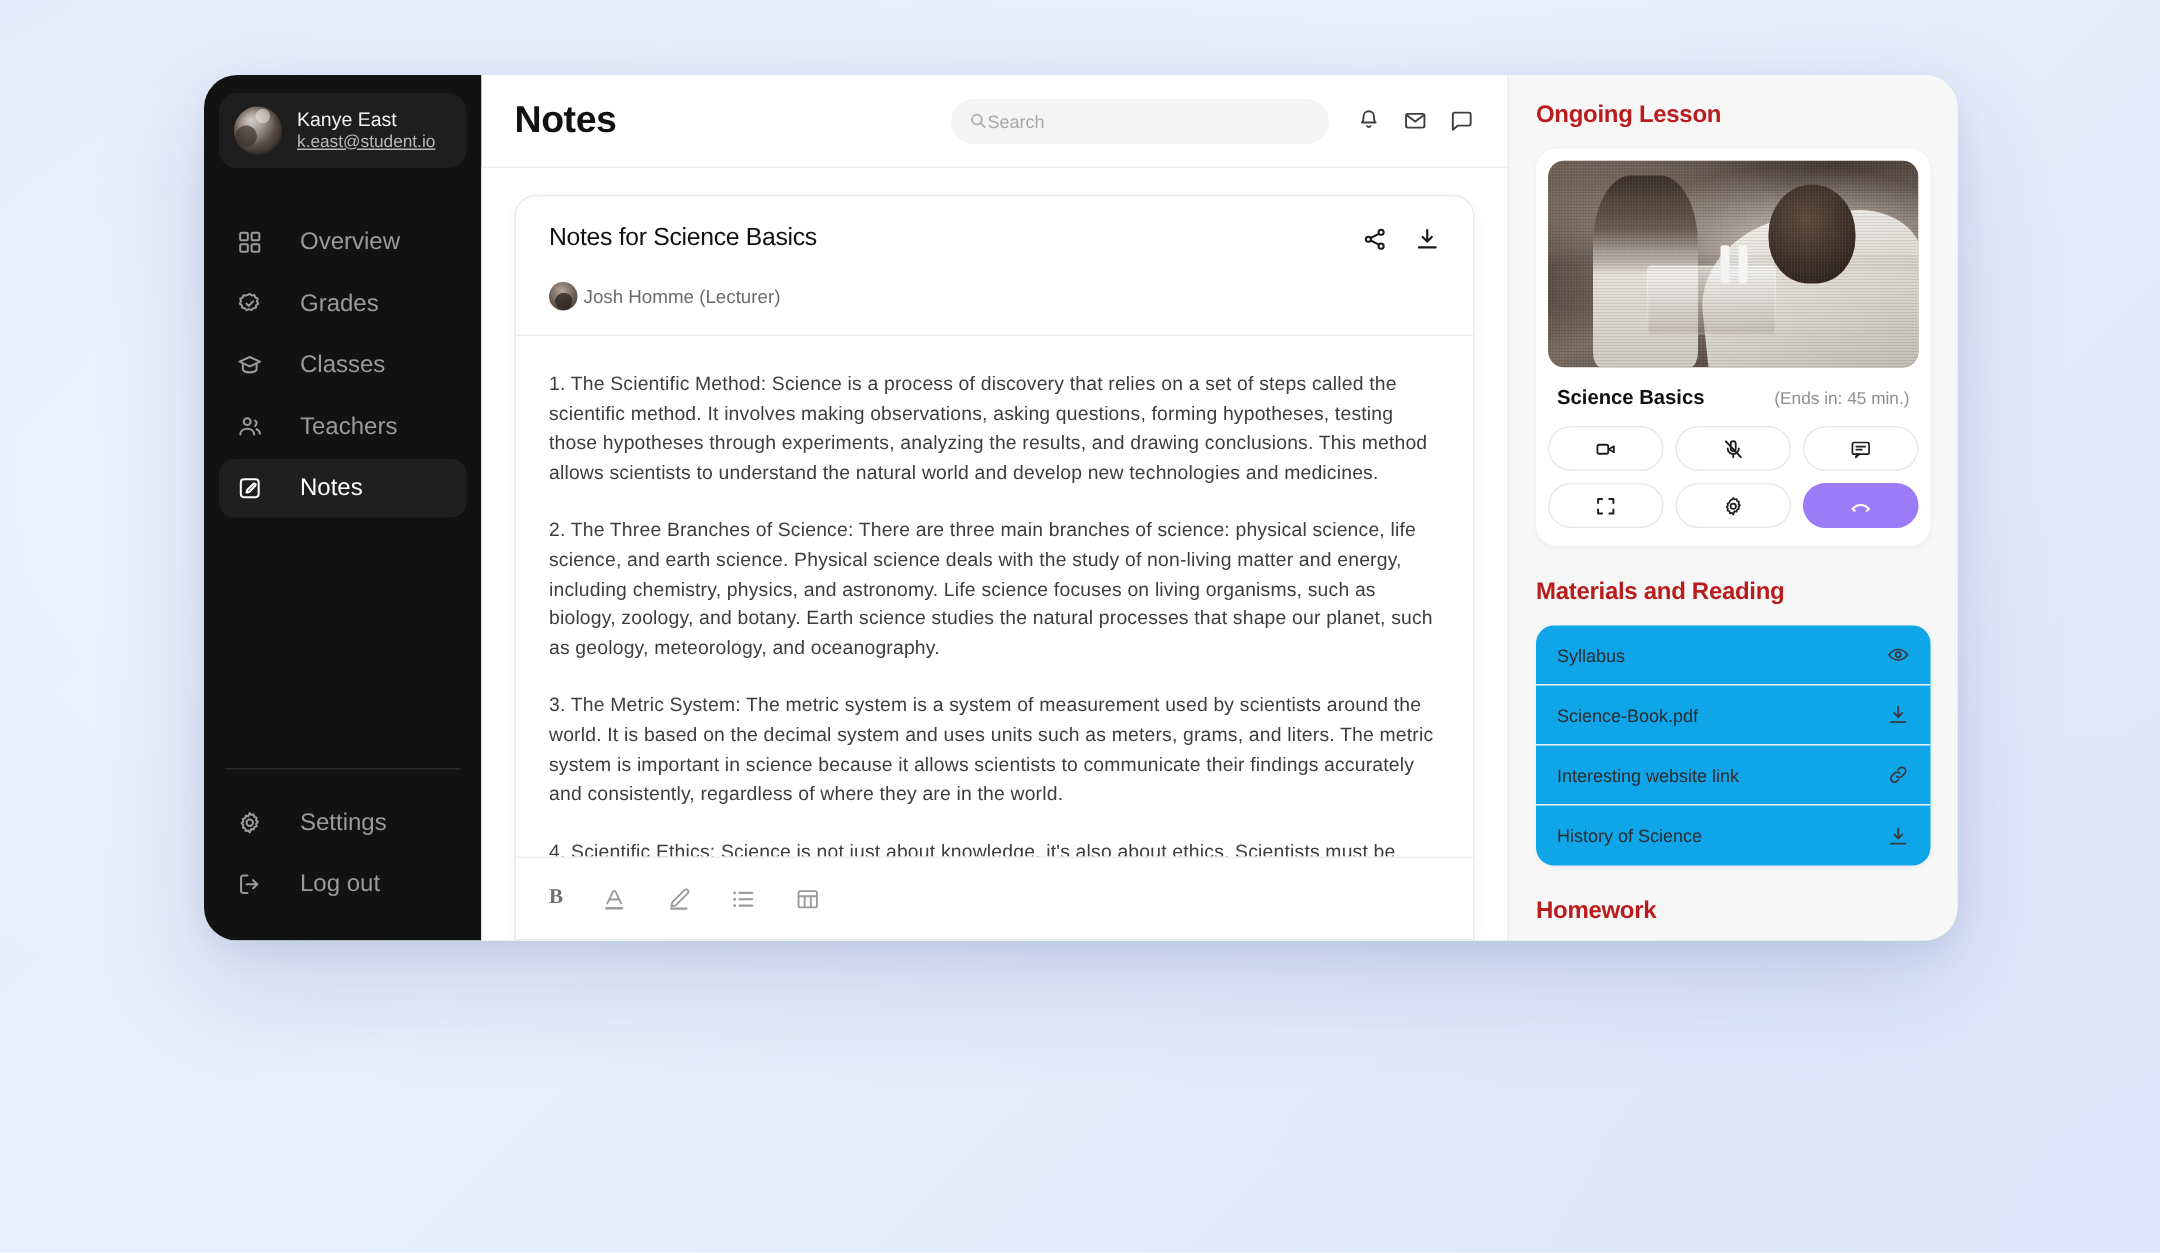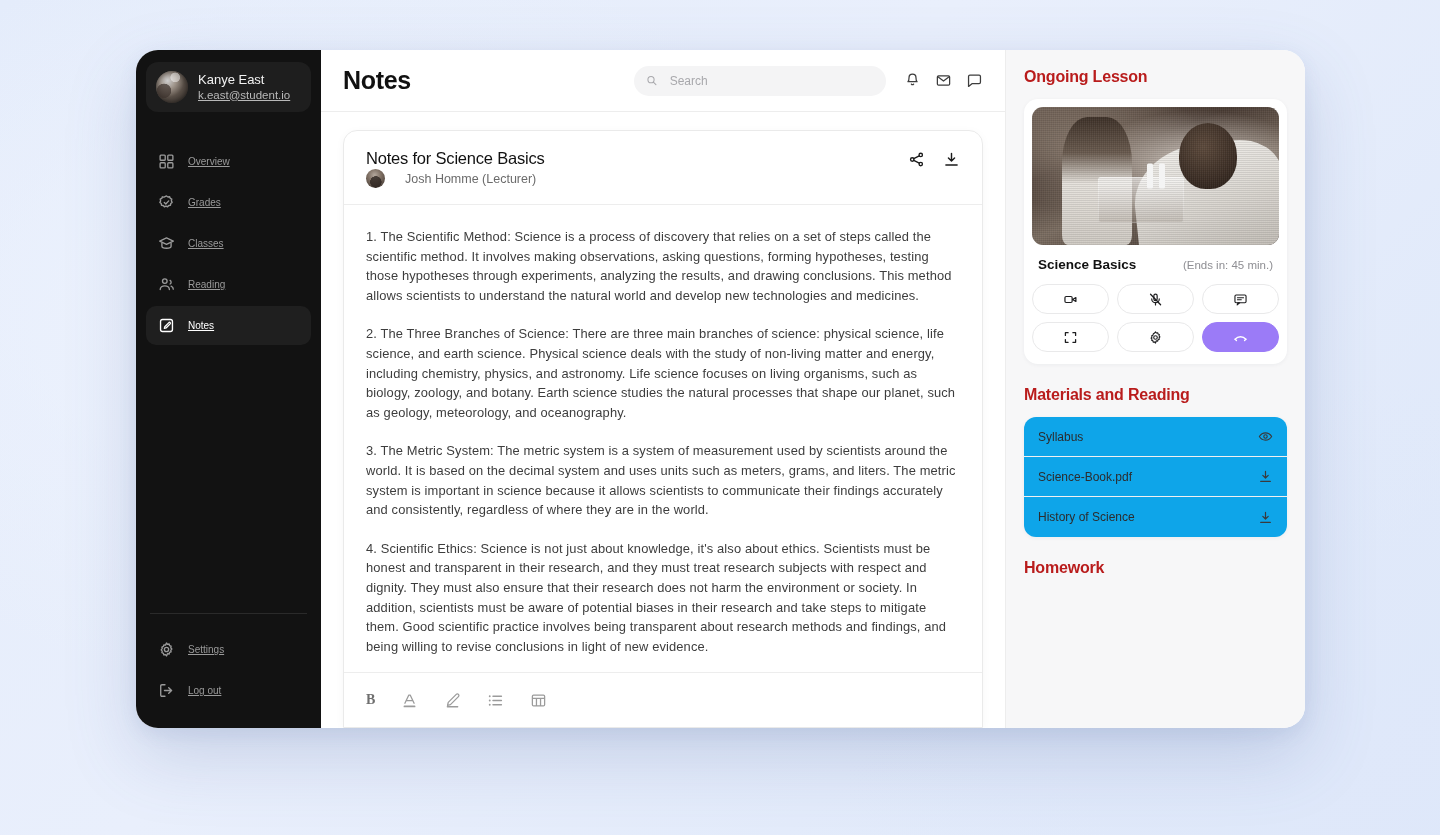--- a/index.html
+++ b/index.html
@@ -15,21 +15,21 @@
       radial-gradient(ellipse 900px 620px at 22% 38%, #eef3fd 0%, rgba(238,243,253,0) 62%),
       radial-gradient(ellipse 760px 560px at 92% 88%, #dfe8fa 0%, rgba(223,232,250,0) 64%),
       linear-gradient(135deg, #e4ecfb 0%, #e9effc 42%, #dde7f9 100%);
     position: relative;
   }
 
   
   #app-window {
     position: absolute;
     left: 136px; top: 50px;
-    width: 1169px; height: 678px;
+    width: 1169px; height: 577px;
     border-radius: 22px;
     background: #ffffff;
     box-shadow: 0 28px 70px rgba(80,105,160,0.22), 0 6px 18px rgba(80,105,160,0.10);
     display: flex;
     overflow: hidden;
   }
 
   
   #sidebar {
     width: 185px;
@@ -67,28 +67,27 @@
     color: #f2f2f2; font-size: 13px; font-weight: 500; line-height: 16px;
     white-space: nowrap;
   }
   .profile-email {
     color: #b9b9b9; font-size: 11.5px; line-height: 15px;
     text-decoration: underline; white-space: nowrap;
   }
 
   .nav { display: flex; flex-direction: column; gap: 2px; }
   .nav-item {
-    display: flex; align-items: center; gap: 13px;
+    display: flex; align-items: center; gap: 25px;
     height: 39px;
     padding: 0 12px;
     border-radius: 10px;
     color: #9a9a9a;
-    font-size: 10px;
+    font-size: 16px;
     cursor: pointer;
-    text-decoration: underline;
   }
   .nav-item .ico { width: 17px; height: 17px; flex: 0 0 17px; display:block; }
   .nav-item.active { background: #1f1f1f; color: #ffffff; font-weight: 500; }
   .nav-item.active .ico { stroke: #ffffff; }
   .nav-item .ico { stroke: #9a9a9a; }
 
   .nav-bottom { margin-top: auto; display: flex; flex-direction: column; gap: 2px; }
   .nav-divider { height: 1px; background: #2a2a2a; margin: 0 4px 14px 4px; }
 
   
@@ -110,21 +109,21 @@
   #page-title {
     font-size: 25px; font-weight: 700; color: #111;
     letter-spacing: -0.3px;
   }
   .search-wrap {
     margin-left: auto;
     width: 252px; height: 30px;
     background: #f4f4f5;
     border-radius: 16px;
     display: flex; align-items: center;
-    padding: 0 12px; gap: 12px;
+    padding: 0 12px; gap: 0;
   }
   .search-wrap input {
     border: 0; outline: 0; background: transparent;
     font-family: inherit; font-size: 12px; color: #555;
     width: 100%;
   }
   .search-wrap input::placeholder { color: #a8a8ac; }
   .topbar-icons { display: flex; align-items: center; gap: 14px; margin-left: 6px; }
   .topbar-icons .ti { width: 17px; height: 17px; cursor: pointer; stroke: #3d3d3d; }
 
@@ -144,21 +143,21 @@
     display: flex; flex-direction: column;
     overflow: hidden;
     box-shadow: 0 2px 10px rgba(20,30,60,0.035);
   }
   .notes-head {
     padding: 18px 22px 16px 22px;
     border-bottom: 1px solid #ededed;
     position: relative;
   }
   .notes-title { font-size: 16.5px; font-weight: 400; color: #111; letter-spacing: -0.2px; }
-  .notes-author { display: flex; align-items: center; gap: 20px; margin-top: 1px; }
+  .notes-author { display: flex; align-items: center; gap: 4px; margin-top: 20px; }
   .author-av {
     width: 19px; height: 19px; border-radius: 50%; flex: 0 0 19px;
     background: radial-gradient(circle at 45% 32%, #b3a79c 0%, #7d6e62 40%, #342c27 100%);
     position: relative; overflow: hidden;
   }
   .author-av::after {
     content:""; position:absolute; inset:0;
     background: radial-gradient(circle at 52% 68%, rgba(40,32,28,.75) 0 34%, transparent 36%);
   }
   .author-name { font-size: 12.5px; color: #6b6b6b; }
@@ -360,21 +359,21 @@
         </svg>
         <span>Classes</span>
       </div>
 
       <div class="nav-item">
         <svg class="ico" viewBox="0 0 20 20" fill="none" stroke-width="1.6" stroke-linecap="round" stroke-linejoin="round">
           <circle cx="8" cy="6" r="2.7"></circle>
             <path d="M2.6 16c0-2.6 2.4-4.4 5.4-4.4s5.4 1.8 5.4 4.4"></path>
           <path d="M14.2 5.2a2.4 2.4 0 0 1 0 4.2M15.4 11.9c1.6.6 2.6 1.9 2.6 3.6"></path>
         </svg>
-        <span>Reading</span>
+        <span>Teachers</span>
       </div>
 
       <div class="nav-item active">
         <svg class="ico" viewBox="0 0 20 20" fill="none" stroke-width="1.6" stroke-linecap="round" stroke-linejoin="round">
           <rect x="3" y="3" width="14" height="14" rx="2.4"></rect>
           <path d="M12.8 6.6 8 11.4l-.5 2 2-.5 4.8-4.8a1.1 1.1 0 0 0 0-1.5 1.1 1.1 0 0 0-1.5 0z"></path>
         </svg>
         <span>Notes</span>
       </div>
 
@@ -576,20 +575,27 @@
         </svg>
       </div>
 
       <div class="mat-row">
         <span class="mat-label">Science-Book.pdf</span>
         <svg viewBox="0 0 20 20" fill="none" stroke-width="1.6" stroke-linecap="round" stroke-linejoin="round">
           <path d="M10 3v8.6M6.4 8.4 10 12l3.6-3.6M3.6 16.6h12.8"></path>
         </svg>
       </div>
 
+      <div class="mat-row">
+        <span class="mat-label">Interesting website link</span>
+        <svg viewBox="0 0 20 20" fill="none" stroke-width="1.5" stroke-linecap="round" stroke-linejoin="round">
+          <path d="M8.6 11.4a3.2 3.2 0 0 0 4.6 0l2.4-2.4a3.2 3.2 0 1 0-4.6-4.6l-1.2 1.2"></path>
+          <path d="M11.4 8.6a3.2 3.2 0 0 0-4.6 0l-2.4 2.4a3.2 3.2 0 1 0 4.6 4.6l1.2-1.2"></path>
+        </svg>
+      </div>
 
       <div class="mat-row">
         <span class="mat-label">History of Science</span>
         <svg viewBox="0 0 20 20" fill="none" stroke-width="1.6" stroke-linecap="round" stroke-linejoin="round">
           <path d="M10 3v8.6M6.4 8.4 10 12l3.6-3.6M3.6 16.6h12.8"></path>
         </svg>
       </div>
 
 
     </div>

